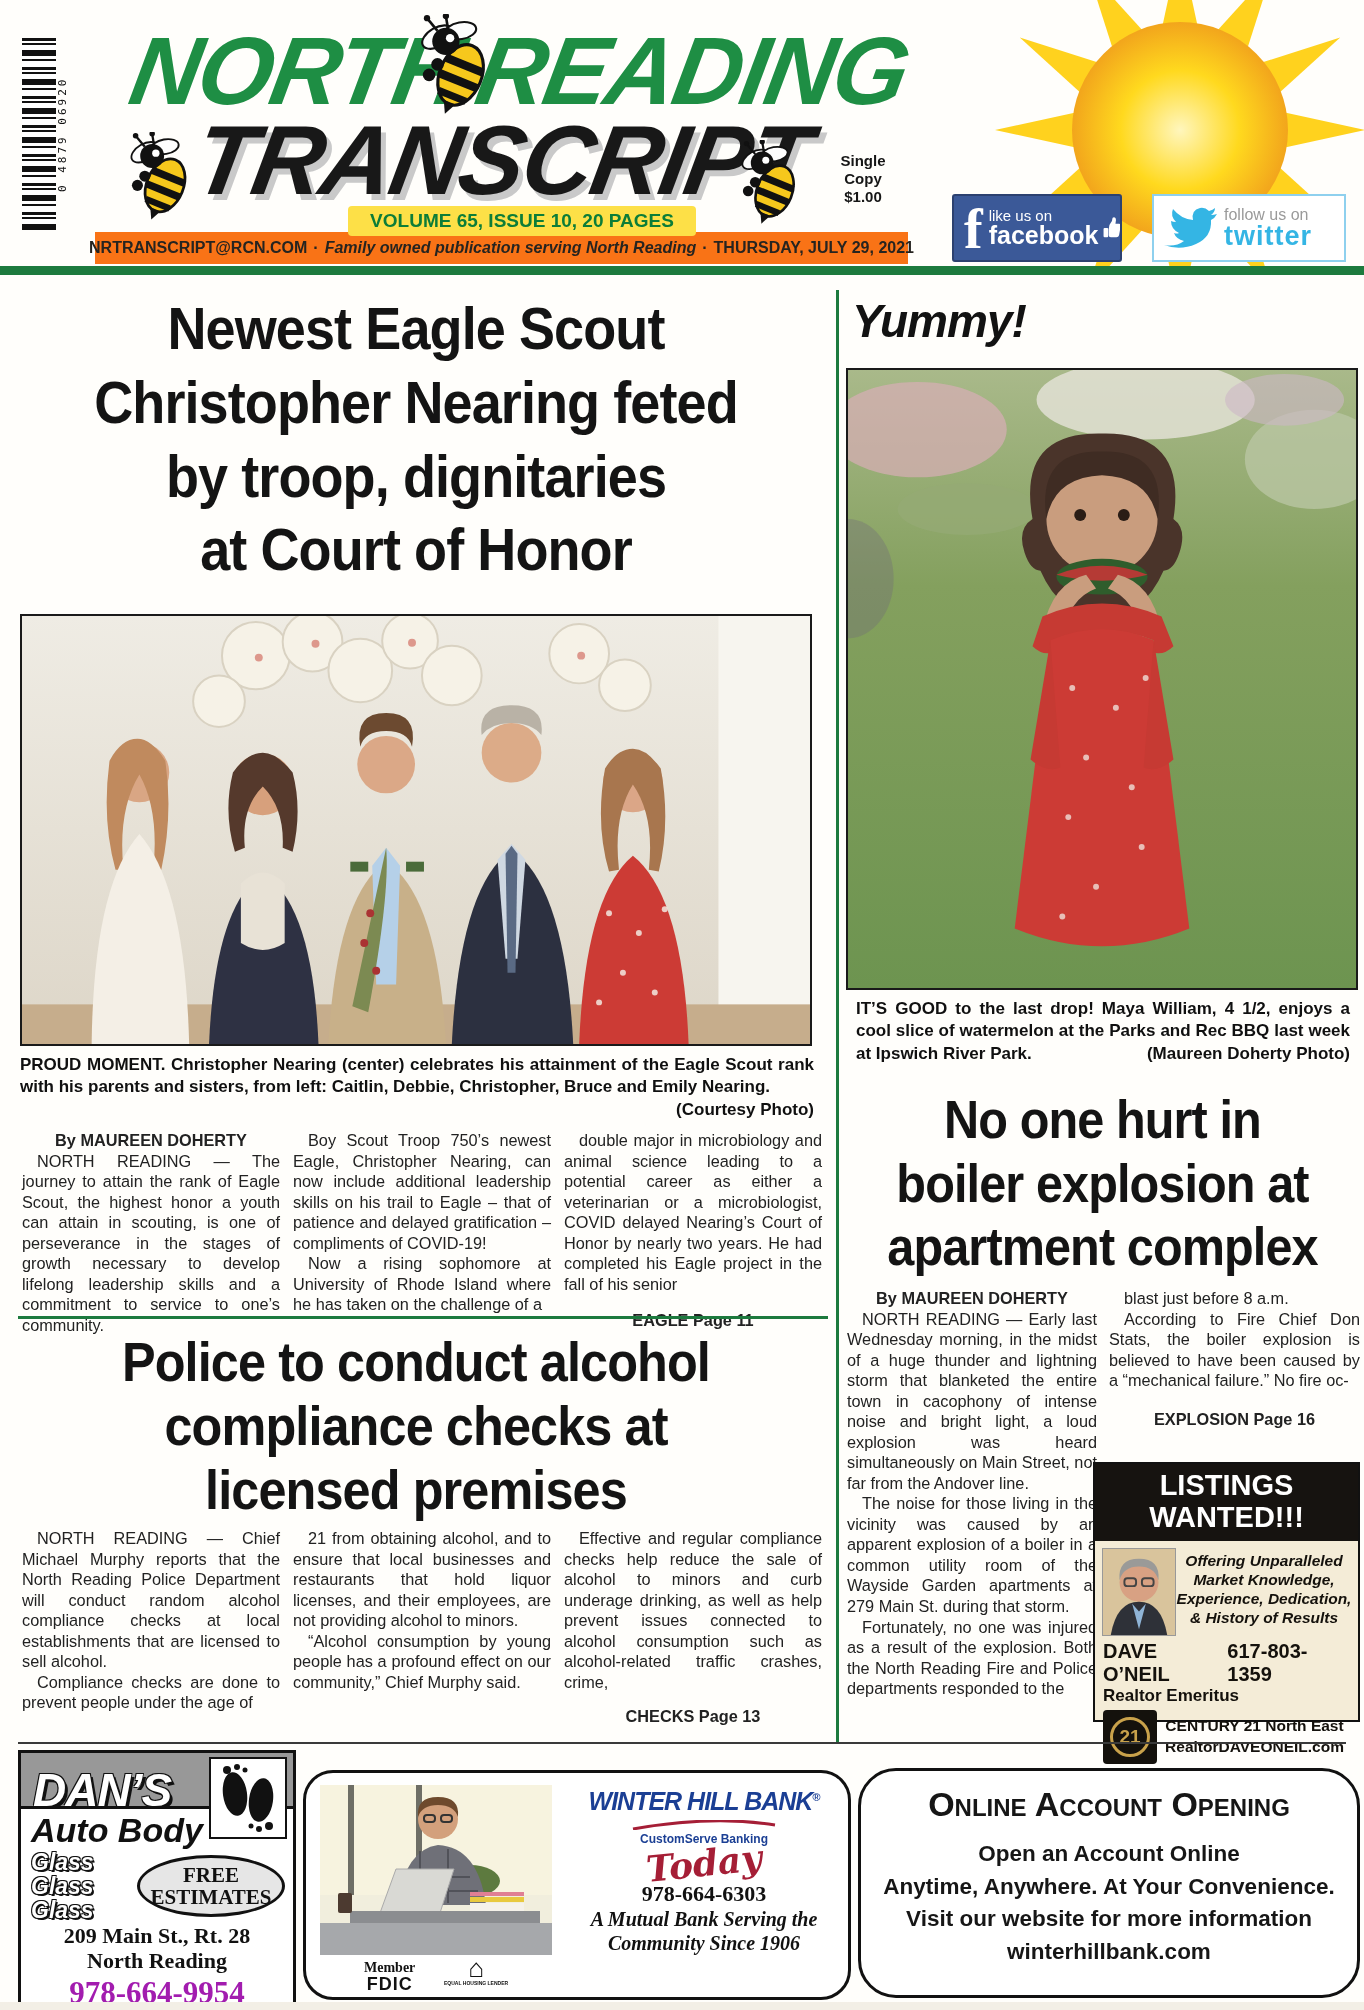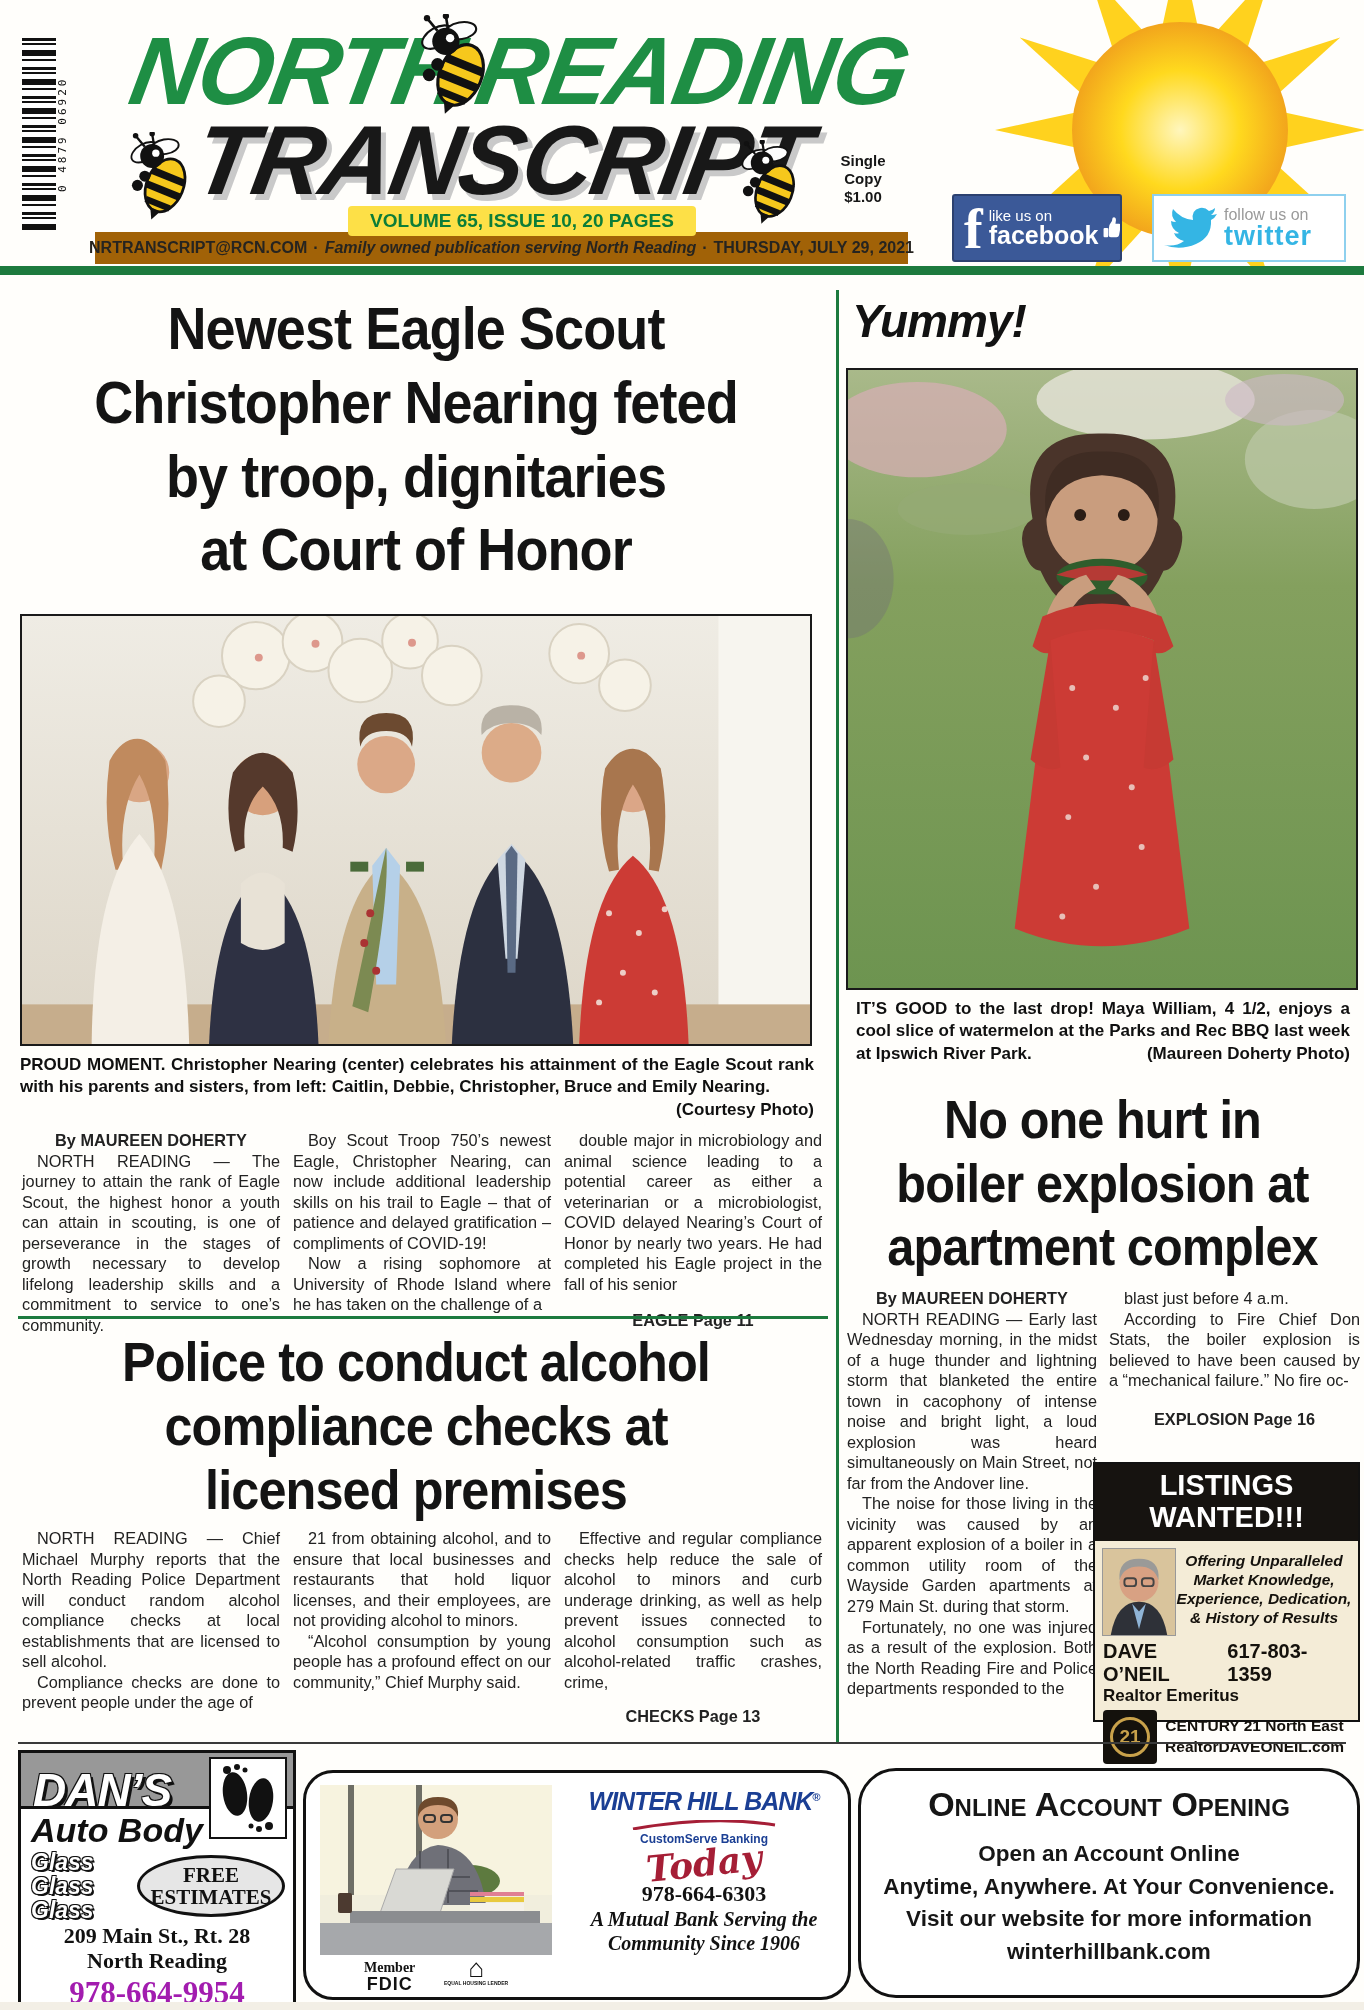--- a/index.html
+++ b/index.html
@@ -24,21 +24,21 @@
   .mast-green { color:#1e8e44; transform:skewX(-10deg); font-size:96px; }
   .mast-black { color:#181818; transform:skewX(-10deg); font-size:98px; text-shadow:6px 6px 0 #c9c9c9; }
   .bee { position:absolute; z-index:4; }
   .volume-band {
     position:absolute; left:348px; top:206px; width:348px; height:30px; z-index:5;
     background:#fde047; border-radius:4px; display:flex; align-items:center; justify-content:center;
     color:#0c7d38; font-weight:bold; font-size:19px; letter-spacing:0;
   }
   .info-bar {
     position:absolute; left:95px; top:232px; width:813px; height:32px; z-index:4;
-    background:#a16207; display:flex; align-items:center; justify-content:center;
+    background:#f97316; display:flex; align-items:center; justify-content:center;
     font-weight:bold; font-size:16px; color:#262420; white-space:nowrap;
   }
   .info-bar .it { font-style:italic; }
   .info-bar .dot { padding:0 6px; }
   .single-copy { position:absolute; left:820px; top:152px; width:86px; z-index:4; text-align:center;
     font-weight:bold; font-size:15px; line-height:1.2; color:#161616; }
   .badge-fb {
     position:absolute; left:952px; top:194px; width:170px; height:68px; z-index:5;
     background:#3b5998; border:2px solid #2c4170; border-radius:3px;
     display:flex; align-items:center; color:#fff; overflow:hidden;
@@ -437,21 +437,21 @@
   </div>
 
   <div class="cols" style="left:847px; top:1288px; width:513px; gap:12px;">
     <div class="col" style="width:250px;">
       <p class="byline">By MAUREEN DOHERTY</p>
       <p>NORTH READING — Early last Wednesday morning, in the midst of a huge thunder and lightning storm that blanketed the entire town in cacophony of intense noise and bright light, a loud explosion was heard simultaneously on Main Street, not far from the Andover line.</p>
       <p>The noise for those living in the vicinity was caused by an apparent explosion of a boiler in a common utility room of the Wayside Garden apartments at 279 Main St. during that storm.</p>
       <p>Fortunately, no one was injured as a result of the explosion. Both the North Reading Fire and Police departments responded to the</p>
     </div>
     <div class="col" style="width:251px;">
-      <p>blast just before 4 a.m.</p>
+      <p>blast just before 8 a.m.</p>
       <p>According to Fire Chief Don Stats, the boiler explosion is believed to have been caused by a “mechanical failure.” No fire oc-</p>
       <p class="jump" style="margin-top:18px;">EXPLOSION Page 16</p>
     </div>
   </div>
 
   <div class="listings">
     <div class="head">
       <div>LISTINGS</div>
       <div>WANTED!!!</div>
     </div>

